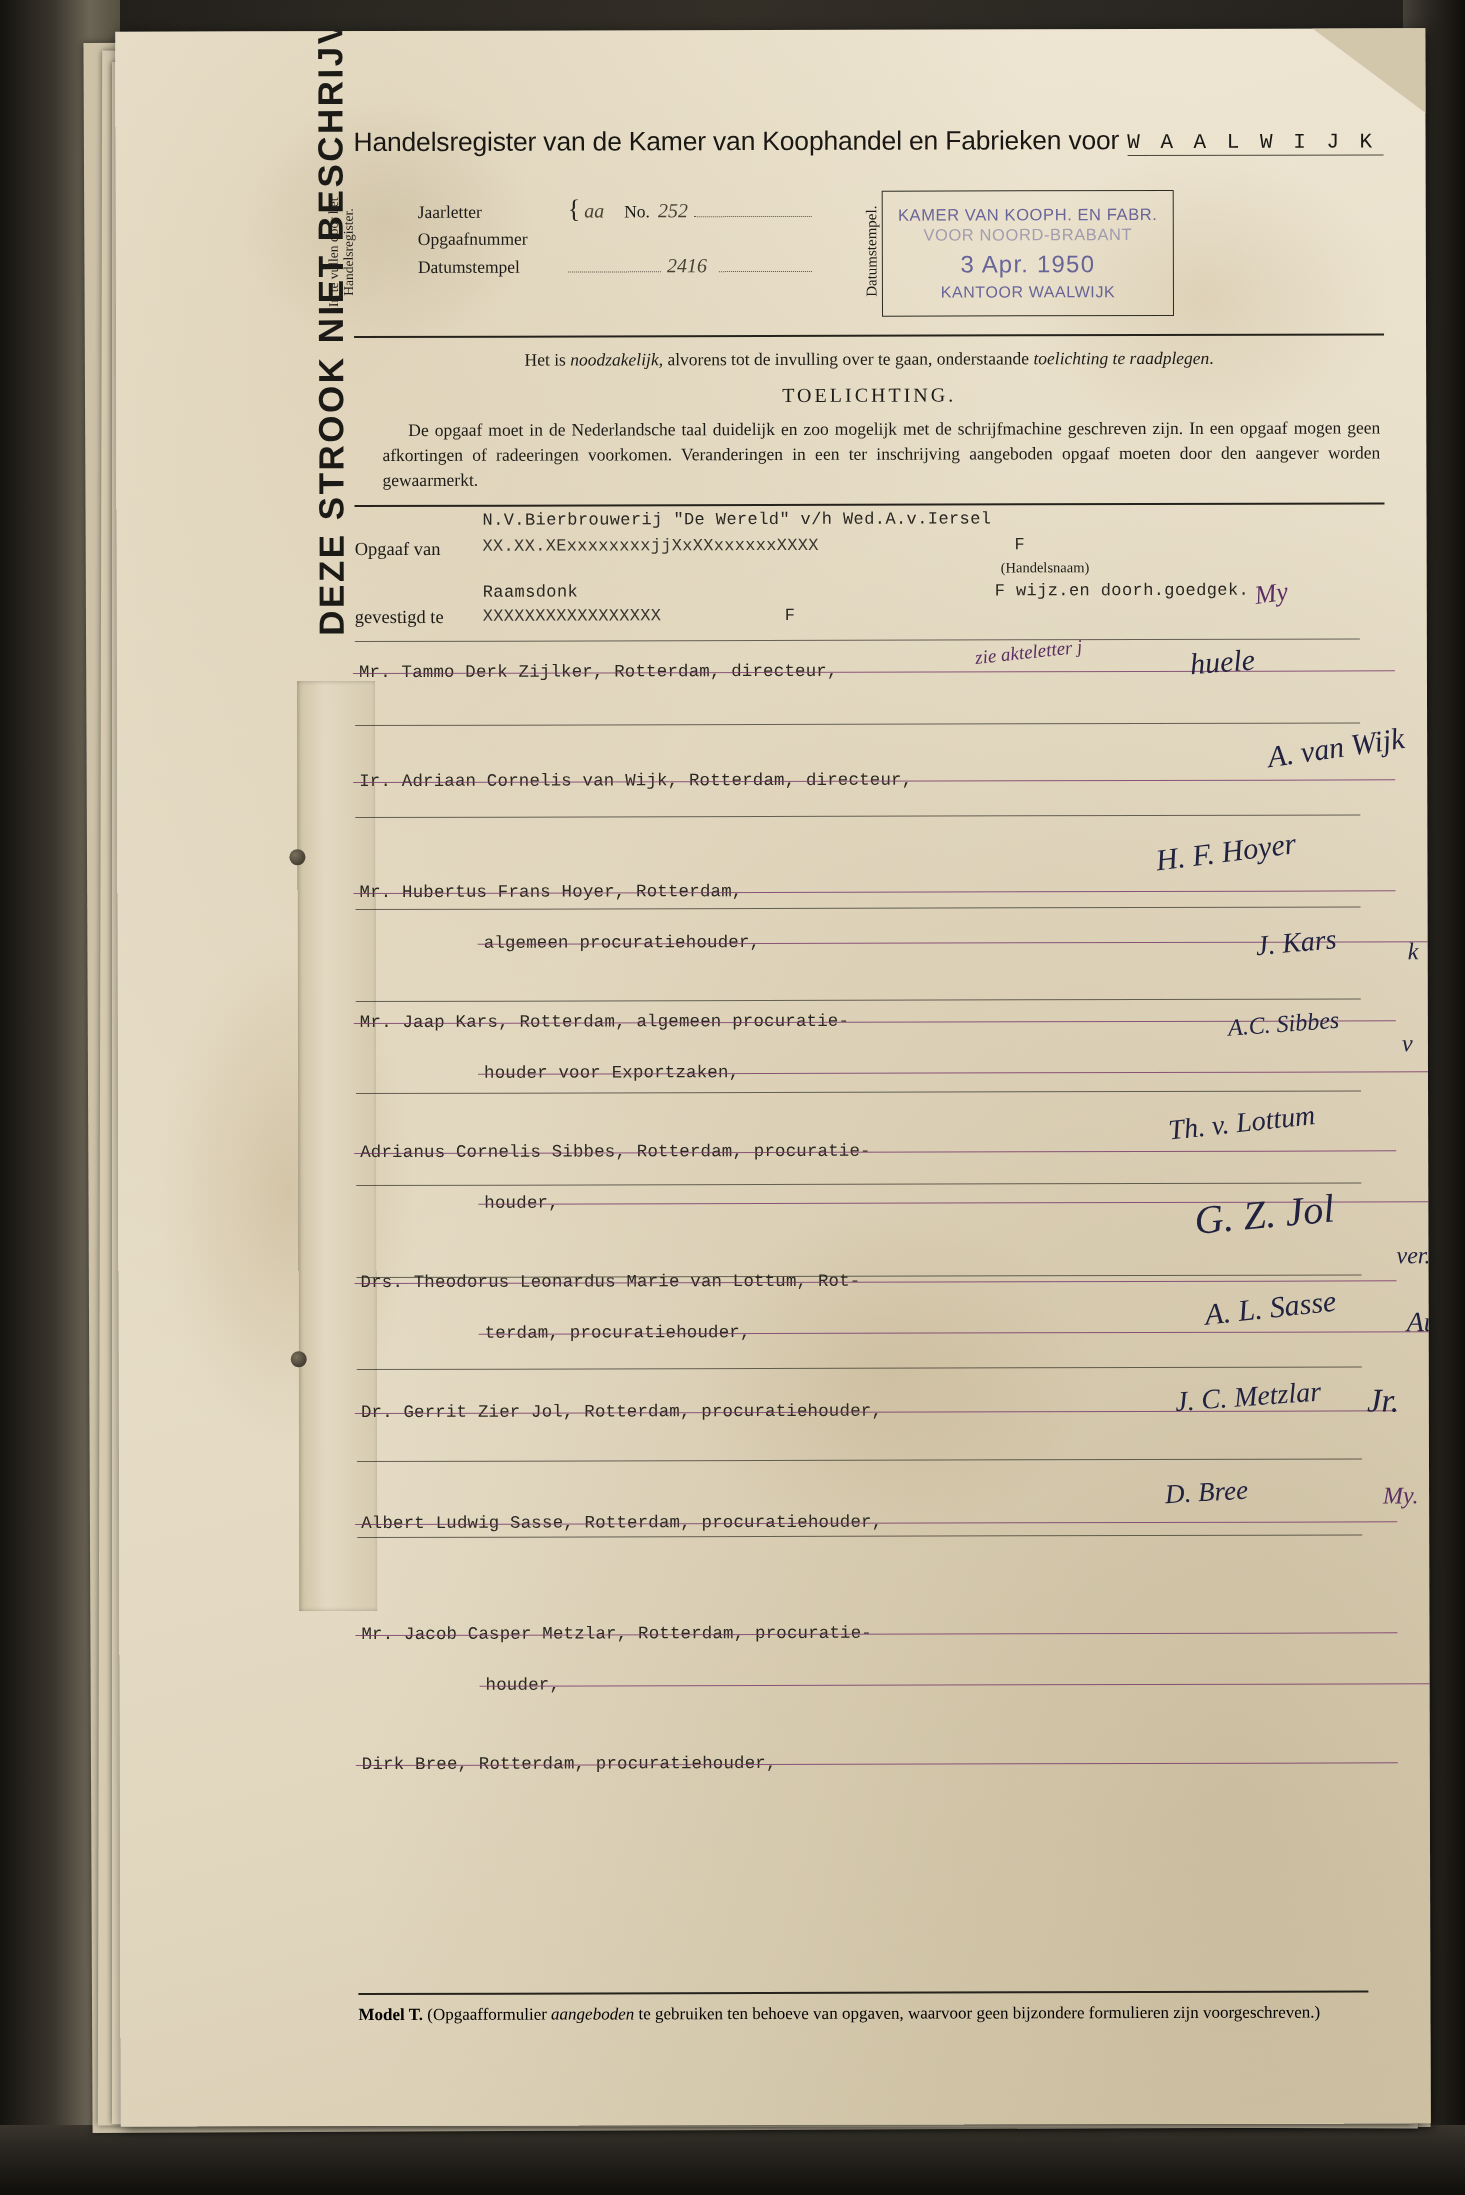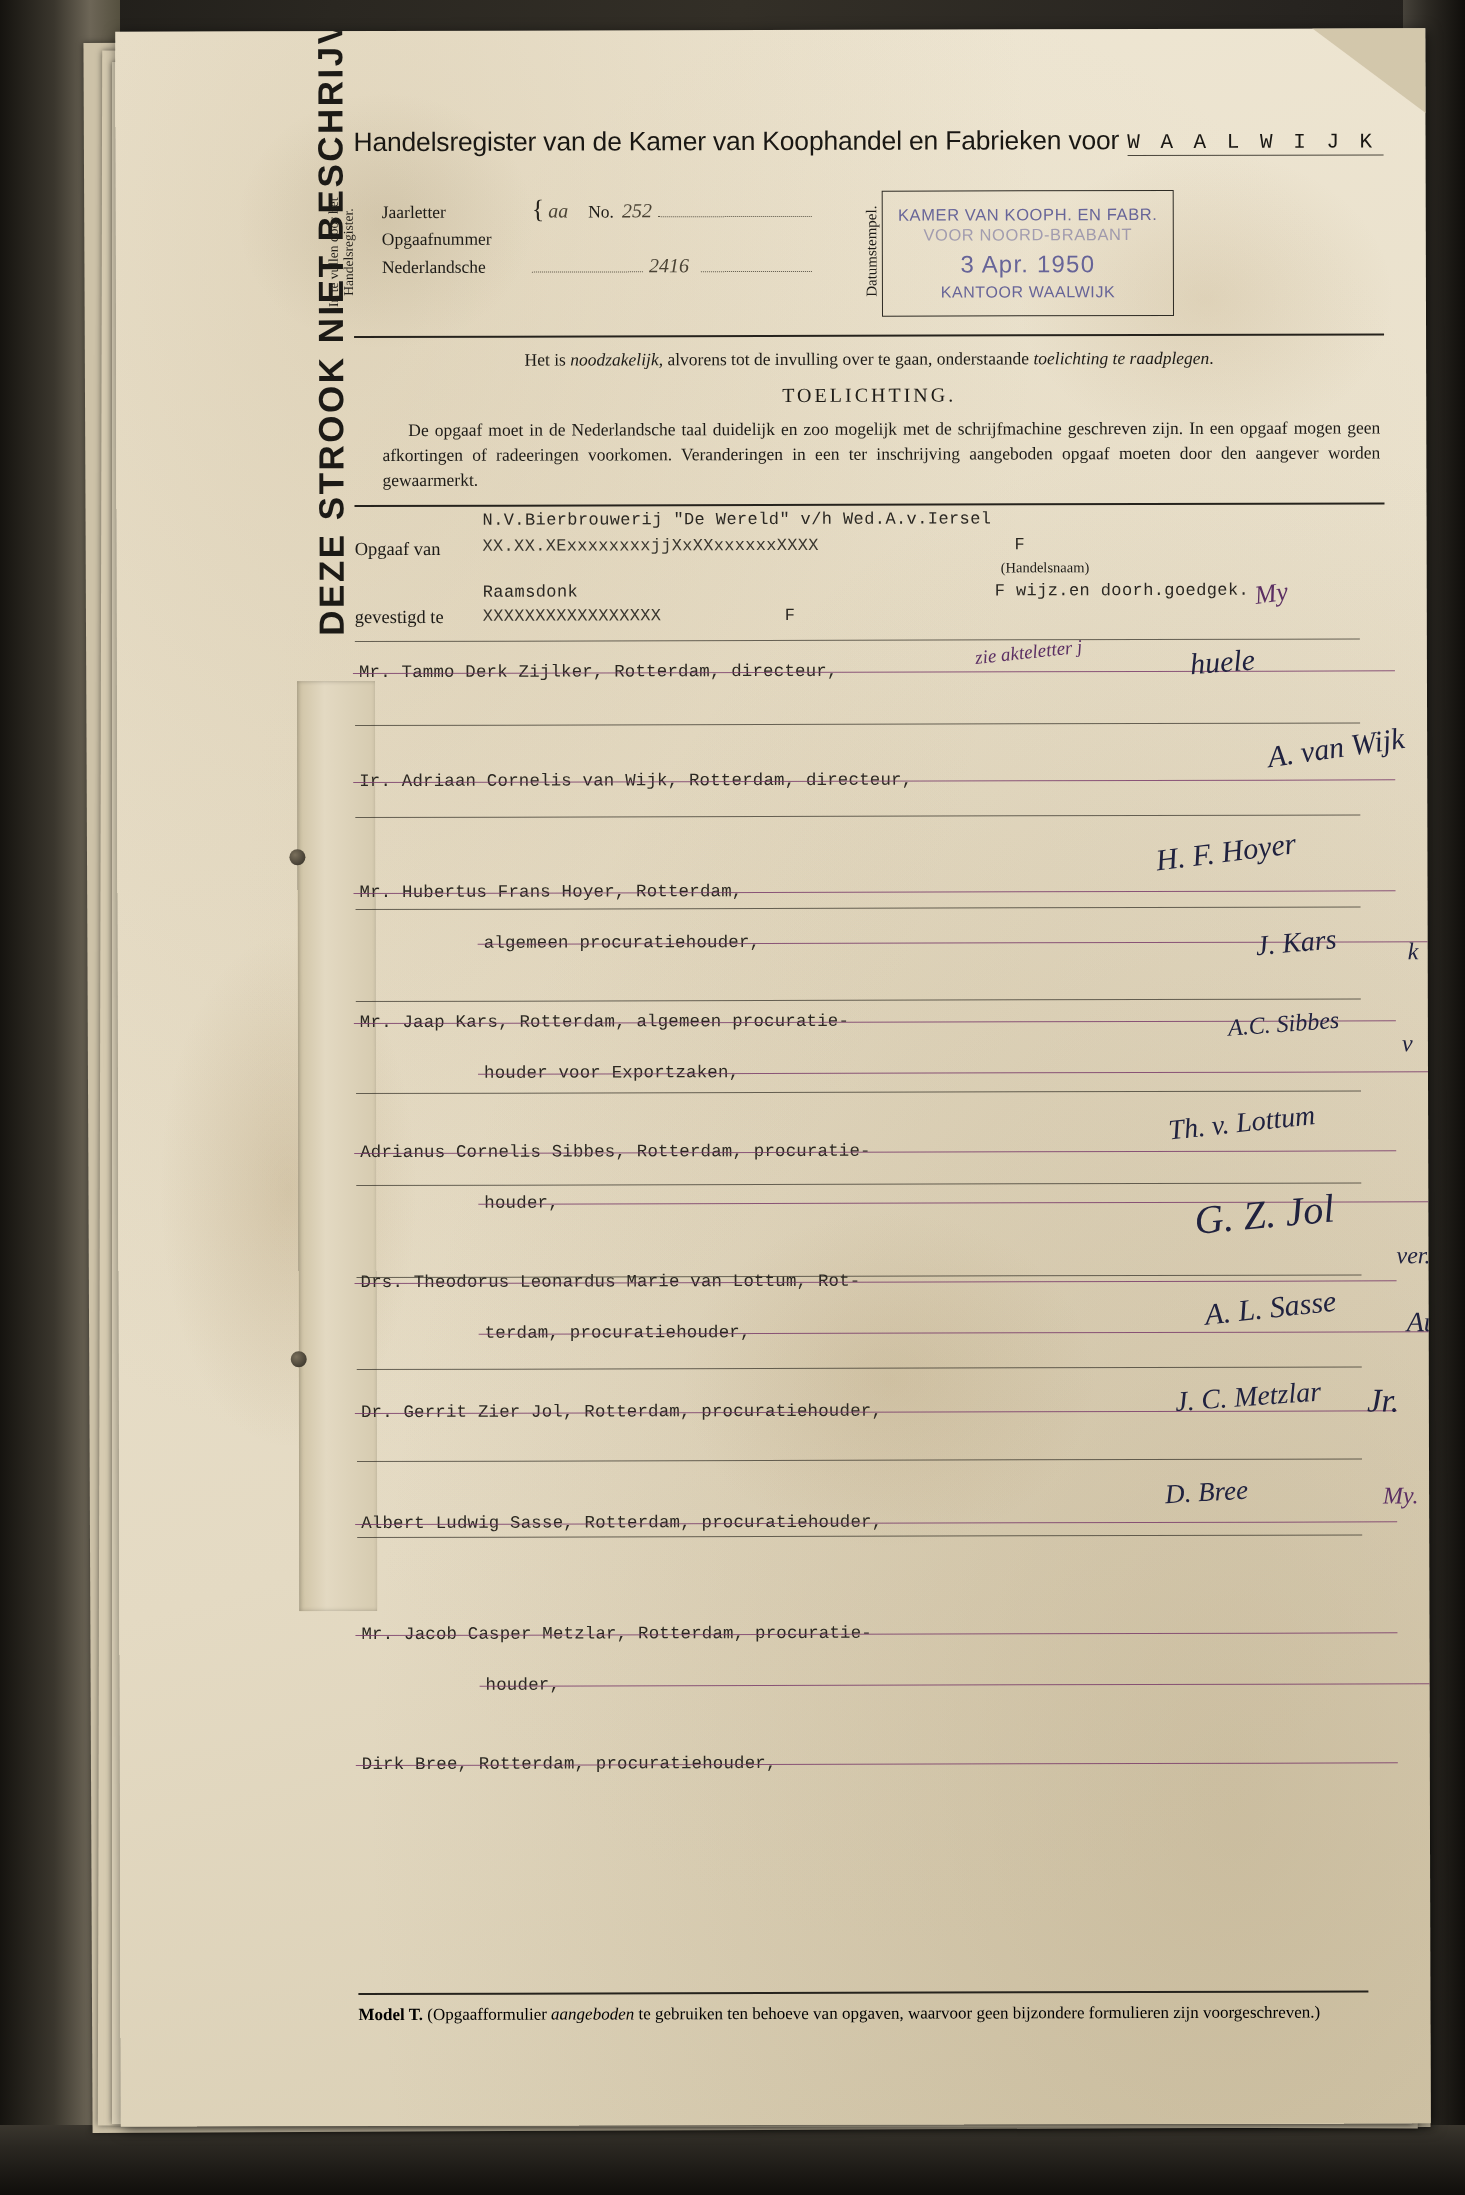--- a/index.html
+++ b/index.html
@@ -168,21 +168,21 @@
   }
   .fields {
     position: absolute;
     left: 28px;
     top: 22px;
     width: 430px;
     font-size: 17.5px;
     line-height: 27px;
   }
   .fields .row { display: flex; align-items: baseline; }
-  .fields .lab { width: 150px; }
+  .fields .lab { width: 150px; margin-left: 36px; }
   .fields .brace {
     font-size: 26px;
     line-height: 20px;
     margin-right: 4px;
     color: #25221c;
   }
   .hand-ink {
     font-family: "Liberation Serif", serif;
     font-style: italic;
     font-size: 20px;
@@ -393,21 +393,21 @@
             <span class="hand-ink">aa</span>
             <span style="margin-left:20px">No.</span>
             <span class="hand-ink" style="margin-left:8px">252</span>
             <span class="dotline"></span>
           </div>
           <div class="row">
             <span class="lab">Opgaafnummer</span>
             <span class="hand-ink"></span>
           </div>
           <div class="row">
-            <span class="lab">Nederlandsche</span>
+            <span class="lab">Datumstempel</span>
             <span class="dotline" style="margin-left:0"></span>
             <span class="hand-ink" style="margin:0 6px">2416</span>
             <span class="dotline"></span>
           </div>
         </div>
 
         <div class="datum-label">
           <span>Datumstempel.</span>
         </div>
 

